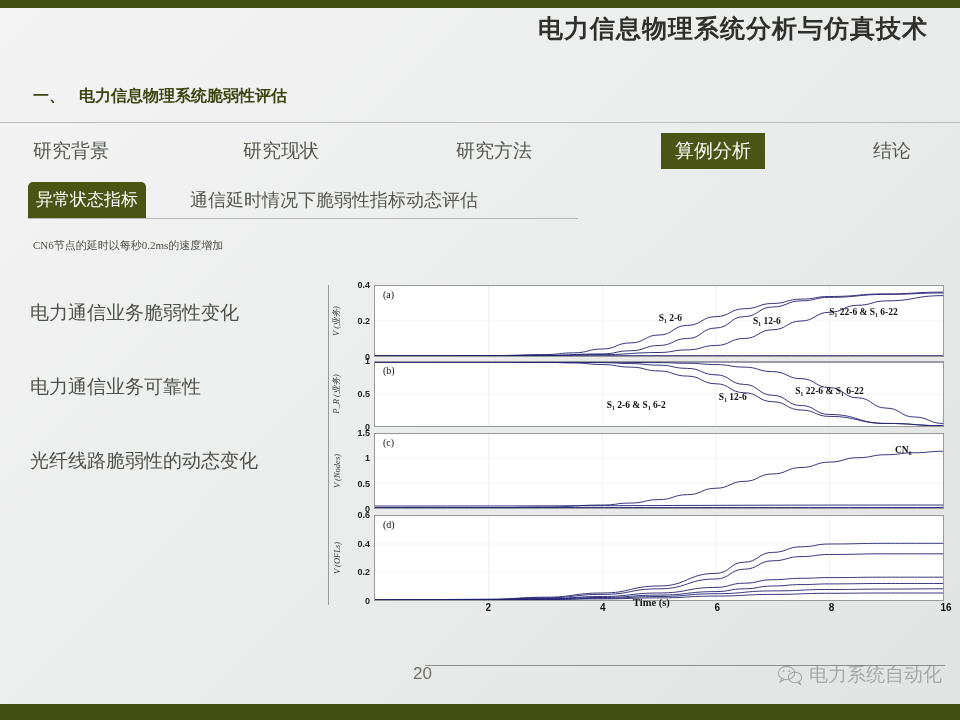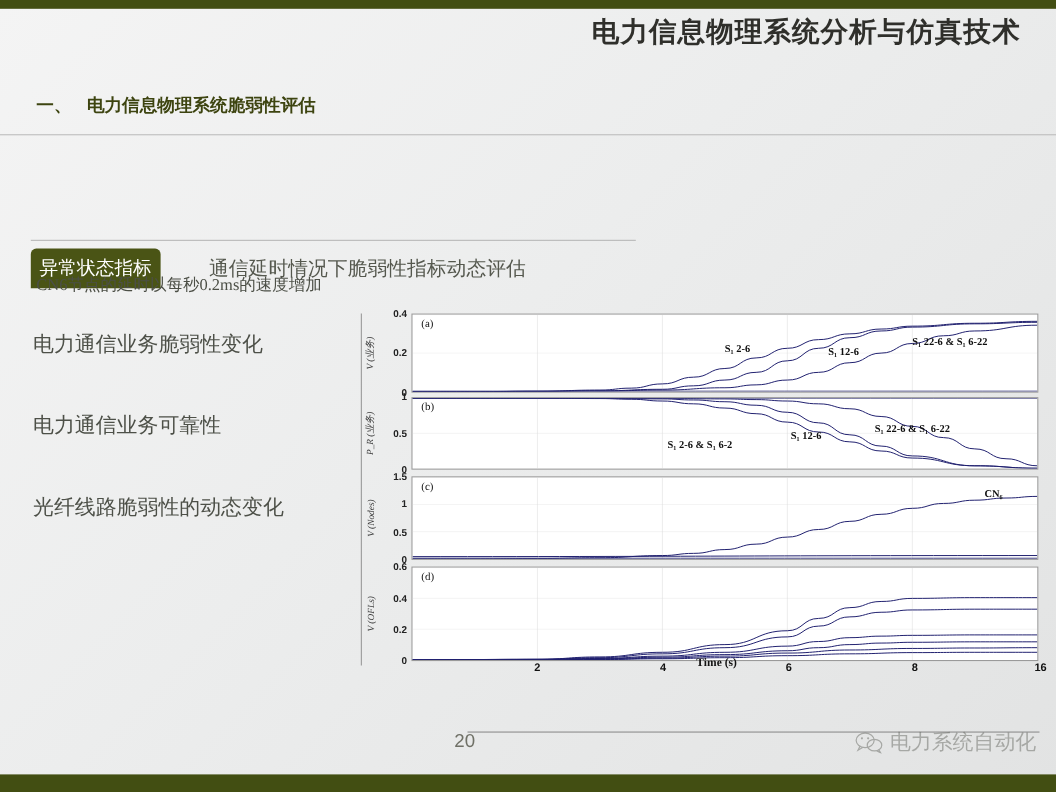--- a/index.html
+++ b/index.html
@@ -35,35 +35,35 @@
   }
   .navitem.active{
     background:#4a5415;color:#ffffff;padding:0 14px;font-weight:normal;
   }
   .n0{left:33px;}
   .n1{left:243px;}
   .n2{left:456px;}
   .n3{left:661px;}
   .n4{left:873px;}
 
-  .subrow{position:absolute;left:0;top:182px;width:960px;height:36px;margin-top:44px;}
+  .subrow{position:absolute;left:0;top:182px;width:960px;height:36px;}
   .subtag{
     position:absolute;left:28px;top:0;height:36px;line-height:36px;
     background:#4a5415;color:#fff;font-size:17px;padding:0 8px;
     border-radius:5px 5px 0 0;white-space:nowrap;
   }
   .subtext{
     position:absolute;left:190px;top:0;height:36px;line-height:36px;
     font-size:18px;color:#55584e;white-space:nowrap;
   }
   .sub-underline{position:absolute;left:28px;top:218px;width:550px;height:1px;background:#b8b8b8;}
 
   .note{
-    position:absolute;left:33px;top:250px;
-    font-size:15px;color:#4c4f46;white-space:nowrap;
+    position:absolute;left:33px;top:238px;
+    font-size:11px;color:#4c4f46;white-space:nowrap;
   }
 
   .leftlabels{position:absolute;left:30px;top:300px;width:300px;}
   .llabel{
     font-size:19px;color:#4d5048;margin-bottom:48px;white-space:nowrap;
   }
 
   .vdivider{position:absolute;left:328px;top:285px;width:1px;height:320px;background:#9a9a9a;}
 
   
@@ -136,20 +136,27 @@
   <div class="topbar"></div>
 
   <div class="title-main">电力信息物理系统分析与仿真技术</div>
 
   <div class="sec-rule"></div>
 
   <div class="section-title">
     <span class="num">一、</span><span>电力信息物理系统脆弱性评估</span>
   </div>
 
+  <div class="navrow">
+    <div class="navitem n0">研究背景</div>
+    <div class="navitem n1">研究现状</div>
+    <div class="navitem n2">研究方法</div>
+    <div class="navitem n3 active">算例分析</div>
+    <div class="navitem n4">结论</div>
+  </div>
 
   <div class="subrow">
     <div class="subtag">异常状态指标</div>
     <div class="subtext">通信延时情况下脆弱性指标动态评估</div>
   </div>
   <div class="sub-underline"></div>
 
   <div class="note">CN6节点的延时以每秒0.2ms的速度增加</div>
 
   <div class="leftlabels">

